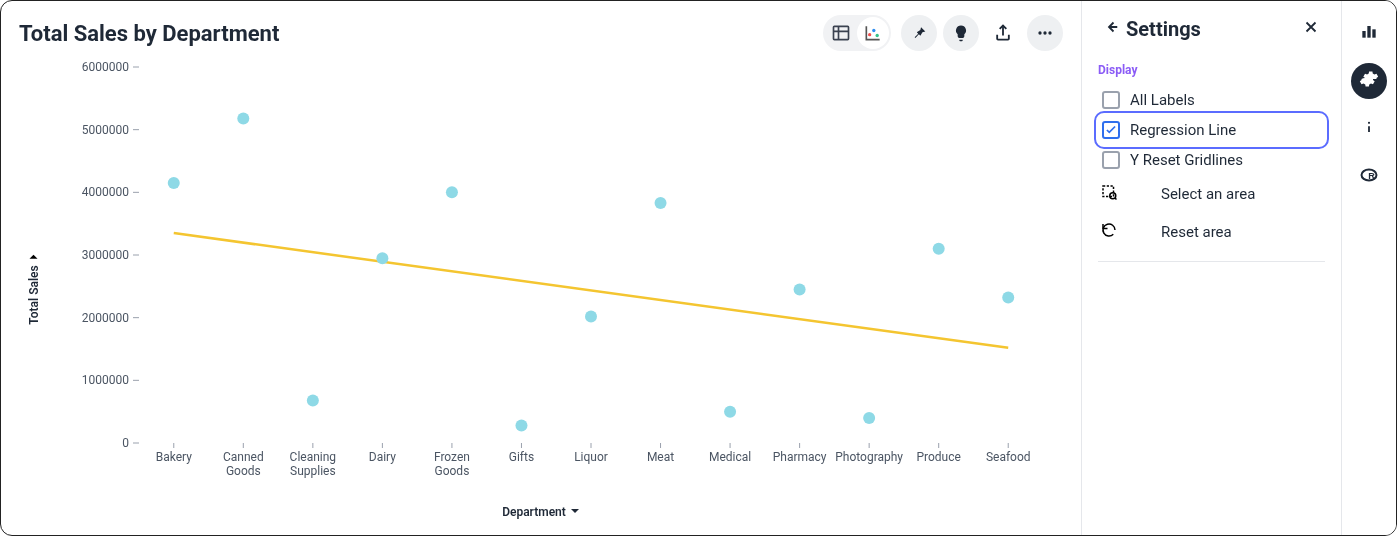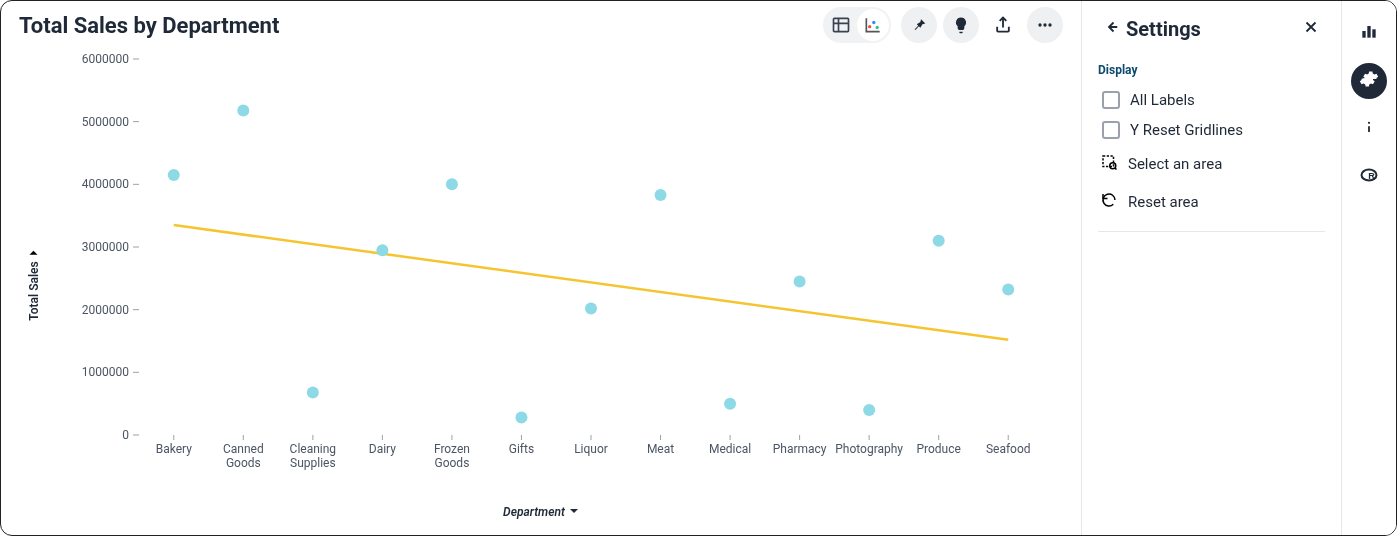--- a/index.html
+++ b/index.html
@@ -1,48 +1,48 @@
 <!DOCTYPE html>
 <html><head>
   <meta charset="utf-8">
   <style>
     * { box-sizing: border-box; margin: 0; padding: 0; }
     body { font-family: -apple-system, BlinkMacSystemFont, "Segoe UI", Roboto, Helvetica, Arial, sans-serif; background: #fff; }
     .window { width: 1397px; height: 536px; border: 1px solid #222; border-radius: 12px; overflow: hidden; position: relative; display: flex; background: #fff; }
-    .main-area { flex: 1 1 auto; display: flex; flex-direction: column; padding: 6px 18px 10px 18px; position: relative; border-right: 1px solid #e5e7eb; }
+    .main-area { flex: 1 1 auto; display: flex; flex-direction: column; padding: 14px 18px 10px 18px; position: relative; border-right: 1px solid #e5e7eb; }
     .header-row { display: flex; align-items: center; justify-content: space-between; }
     .title { font-size: 22px; font-weight: 700; color: #1f2937; }
     .toolbar { display: flex; align-items: center; gap: 6px; }
     .toggle-group { display: inline-flex; align-items: center; background: #f1f2f4; border-radius: 18px; padding: 2px; margin-right: 4px; }
     .toggle-btn { width: 32px; height: 32px; display: inline-flex; align-items: center; justify-content: center; border-radius: 50%; cursor: pointer; color: #3b4250; }
     .toggle-btn svg, .icon-btn svg { width: 20px; height: 20px; display: block; }
     .icon-btn { width: 36px; height: 36px; display: inline-flex; align-items: center; justify-content: center; border-radius: 50%; background: #eef0f2; cursor: pointer; color: #1f2937; }
     .chart-wrap { position: relative; flex: 1 1 auto; }
     .ylabel-group { position: absolute; left: 14px; top: 50%; transform: translate(-50%, -50%) rotate(-90deg); transform-origin: center; display: flex; align-items: center; gap: 4px; }
     .ylabel { font-size: 12px; font-weight: 600; color: #1f2937; white-space: nowrap; }
-    .xlabel-row { position: absolute; left: 0; right: 0; bottom: 6px; display: flex; align-items: center; justify-content: center; gap: 4px; font-size: 12px; font-weight: 600; color: #1f2937; font-style: italic; }
+    .xlabel-row { position: absolute; left: 0; right: 0; bottom: 6px; display: flex; align-items: center; justify-content: center; gap: 4px; font-size: 12px; font-weight: 600; color: #1f2937; }
     .xlabel-row svg { width: 10px; height: 10px; }
     .chart-svg { position: absolute; left: 30px; top: 0; right: 0; bottom: 28px; }
     .side-panel { width: 260px; flex: 0 0 260px; padding: 14px 16px 14px 16px; border-right: 1px solid #e5e7eb; background: #fff; }
     .side-header { display: flex; align-items: center; gap: 0; padding-bottom: 14px; }
     .side-header .spacer { flex: 1; }
     .back-btn, .close-btn { width: 28px; height: 28px; display: inline-flex; align-items: center; justify-content: center; border-radius: 50%; cursor: pointer; color: #1f2937; }
     .back-btn svg, .close-btn svg { width: 18px; height: 18px; }
     .side-title { font-size: 20px; font-weight: 700; color: #1f2937; }
-    .section-label { font-size: 12px; font-weight: 700; color: #0c4a6e; margin: 6px 0 8px 0; }
+    .section-label { font-size: 12px; font-weight: 700; color: #8b5cf6; margin: 6px 0 8px 0; }
     .check-row { display: flex; align-items: flex-start; gap: 10px; padding: 6px 4px; border-radius: 6px; cursor: pointer; }
     .check-row.focused { outline: 2px solid #5b6cff; outline-offset: 2px; border-radius: 6px; }
     .chk { width: 18px; height: 18px; border: 2px solid #9aa1ad; border-radius: 3px; display: inline-flex; align-items: center; justify-content: center; background: #fff; flex: 0 0 auto; }
     .chk.checked { border-color: #2f6fed; }
     .chk svg { width: 14px; height: 14px; display: none; }
     .chk.checked svg { display: block; }
     .check-label { font-size: 15px; color: #1f2937; }
     .action-row { display: flex; align-items: center; gap: 10px; padding: 8px 2px; cursor: pointer; }
     .action-row svg { width: 18px; height: 18px; flex: 0 0 auto; }
-    .action-label { font-size: 15px; color: #1f2937; }
+    .action-label { font-size: 15px; color: #1f2937; margin-left: 33px; }
     .divider { border-top: 1px solid #e5e7eb; margin: 10px 0 0 0; }
     .rail { width: 54px; flex: 0 0 54px; display: flex; flex-direction: column; align-items: center; padding-top: 14px; gap: 12px; background: #fff; }
     .rail-btn { width: 36px; height: 36px; display: inline-flex; align-items: center; justify-content: center; border-radius: 50%; cursor: pointer; color: #1f2937; }
     .rail-btn.active { background: #1f2937; color: #fff; }
     .rail-btn svg { width: 20px; height: 20px; }
   </style>
 </head>
 <body>
 
 <div class="window">
@@ -207,20 +207,28 @@
       </span>
     </div>
 
     <div>
       <div class="section-label">Display</div>
       <div id="check-list">
           <div class="check-row">
             <span class="chk"></span>
             <span class="check-label">All Labels</span>
           </div>
+          <div class="check-row focused">
+            <span class="chk checked">
+              <svg viewBox="0 0 24 24" fill="none" stroke="#2f6fed" stroke-width="3">
+                <path d="M5 12l4 4 10-10"></path>
+              </svg>
+            </span>
+            <span class="check-label">Regression Line</span>
+          </div>
           <div class="check-row">
             <span class="chk"></span>
             <span class="check-label">Y Reset Gridlines</span>
           </div>
         </div>
 
       <div class="action-row">
         <span>
           <svg viewBox="0 0 24 24" fill="none" stroke="currentColor" stroke-width="2">
               <rect x="4" y="4" width="14" height="14" stroke-dasharray="3 2"></rect>

